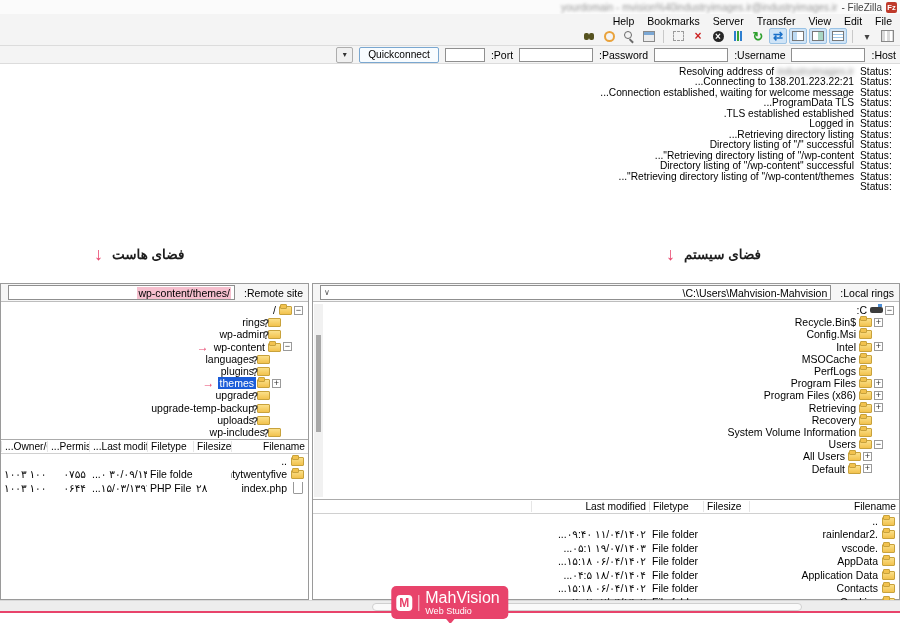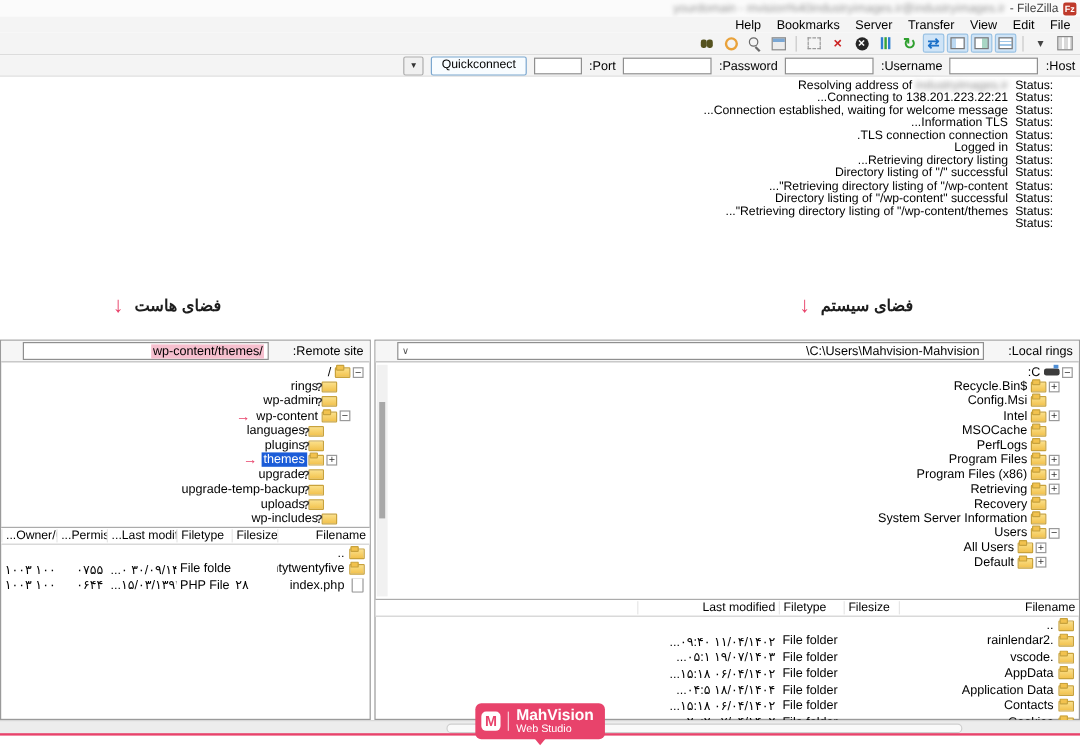--- a/index.html
+++ b/index.html
@@ -62,39 +62,39 @@
   .qbtn{height:14px;border:1px solid #7aa7d0;background:#f8fcff;border-radius:2px;
         font-size:10.2px;padding:0 8px;display:flex;align-items:center;cursor:default;}
   .qdrop{width:15px;height:14px;border:1px solid #adadad;background:#f0f0f0;border-radius:2px;
          display:flex;align-items:center;justify-content:center;font-size:8px;color:#333;}
 
   
   #log{position:absolute;top:64px;left:0;right:0;height:219px;background:#fff;padding-top:2px;}
   .log-line{display:flex;justify-content:flex-end;align-items:center;height:10.5px;
             font-size:10.2px;white-space:nowrap;}
   .log-msg{text-align:right;}
-  .log-status{width:38px;margin-left:6px;padding-right:16px;text-align:left;flex:none;}
+  .log-status{width:38px;margin-left:6px;padding-right:2px;text-align:left;flex:none;}
   .hl{background:#f6bfce;}
   .redact{filter:blur(2px);color:#8a8a8a;}
 
   
   .anno{position:absolute;display:flex;align-items:center;gap:9px;font-weight:bold;
         font-size:13.5px;color:#1d1d1d;z-index:4;}
   .danno{color:#e8436b;font-size:18px;font-weight:bold;line-height:18px;}
   #anno-host{top:245px;left:94px;}
   #anno-system{top:245px;left:666px;}
 
   
   .panel{position:absolute;top:283px;height:317px;background:#fff;border:1px solid #9a9a9a;
          box-sizing:border-box;}
   #remote-panel{left:0;width:309px;}
   #local-panel{left:312px;width:588px;}
   .phead{display:flex;height:17px;align-items:center;background:#f6f6f6;
          border-bottom:1px solid #bdbdbd;font-size:10.5px;}
-  .combo{flex:1;height:13px;margin:1px 18px;border:1px solid #8f8f8f;background:#fff;
+  .combo{flex:1;height:13px;margin:1px 7px;border:1px solid #8f8f8f;background:#fff;
          display:flex;align-items:center;justify-content:flex-end;padding:0 3px;gap:4px;
          white-space:nowrap;overflow:hidden;}
   .chev{margin-right:auto;font-size:8px;color:#555;}
   .plabel{padding:0 5px 0 2px;white-space:nowrap;}
   .hlpath{background:#f6bfce;padding:0 1px;}
 
   .ptree{position:relative;overflow:hidden;border-bottom:1px solid #ababab;padding-top:2px;
          box-sizing:border-box;}
   #remote-panel .ptree{height:138px;}
   #local-panel .ptree{height:198px;padding-left:12px;}
@@ -147,21 +147,21 @@
 
   #brand{position:absolute;top:586px;left:50%;transform:translateX(-50%);background:#e8436b;
          color:#fff;border-radius:5px;display:flex;align-items:center;gap:6px;
          padding:3px 9px 3px 5px;z-index:6;}
   #brand::after{content:"";position:absolute;left:50%;bottom:-5px;transform:translateX(-50%);
          border:5px solid transparent;border-top:6px solid #e8436b;border-bottom:none;}
   .bicon{width:16px;height:16px;background:#fff;border-radius:4px;color:#e8436b;font-weight:bold;
          font-size:12px;display:flex;align-items:center;justify-content:center;flex:none;}
   .bdiv{width:1px;height:16px;background:rgba(255,255,255,.75);}
   .btext{line-height:1.1;font-size:9px;}
-  .btext .b1{font-weight:bold;font-size:13px;}
+  .btext .b1{font-weight:normal;font-size:16px;}
 </style>
 </head>
 <body>
 
 <div id="win">
 
   <div id="titlebar">
     <span class="blur">yourdomain - mvision%40industryimages.ir@industryimages.ir</span>
     <span>- FileZilla</span>
     <span class="fzicon">Fz</span>
@@ -217,25 +217,25 @@
       </div>
       <div class="log-line">
         <span class="log-msg">...Connecting to 138.201.223.22:21</span>
         <span class="log-status">Status:</span>
       </div>
       <div class="log-line">
         <span class="log-msg">...Connection established, waiting for welcome message</span>
         <span class="log-status">Status:</span>
       </div>
       <div class="log-line">
-        <span class="log-msg">...Information TLS</span>
-        <span class="log-status">Status:</span>
-      </div>
-      <div class="log-line">
-        <span class="log-msg">.TLS connection connection</span>
+        <span class="log-msg">...ProgramData TLS</span>
+        <span class="log-status">Status:</span>
+      </div>
+      <div class="log-line">
+        <span class="log-msg">.TLS established established</span>
         <span class="log-status">Status:</span>
       </div>
       <div class="log-line">
         <span class="log-msg">Logged in</span>
         <span class="log-status">Status:</span>
       </div>
       <div class="log-line">
         <span class="log-msg">...Retrieving directory listing</span>
         <span class="log-status">Status:</span>
       </div>
@@ -475,21 +475,21 @@
           </span>
           <span class="tindent" style="width: 11px;"></span>
         </div>
         <div class="tree-row">
           <span class="tlabel">Recovery</span>
           <span class="fi folder"></span>
           <span class="boxslot"></span>
           <span class="tindent" style="width: 11px;"></span>
         </div>
         <div class="tree-row">
-          <span class="tlabel">System Server Information</span>
+          <span class="tlabel">System Volume Information</span>
           <span class="fi folder"></span>
           <span class="boxslot"></span>
           <span class="tindent" style="width: 11px;"></span>
         </div>
         <div class="tree-row">
           <span class="tlabel">Users</span>
           <span class="fi folder"></span>
           <span class="boxslot">
             <span class="ebox">−</span>
           </span>

